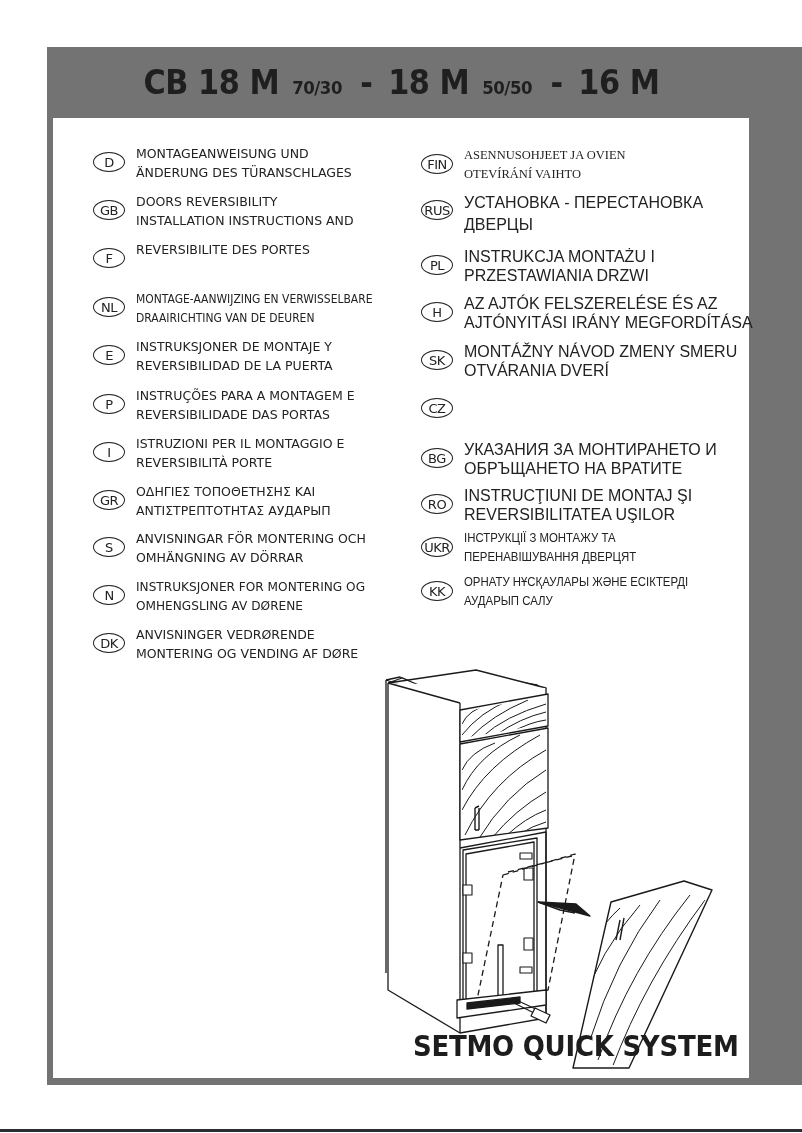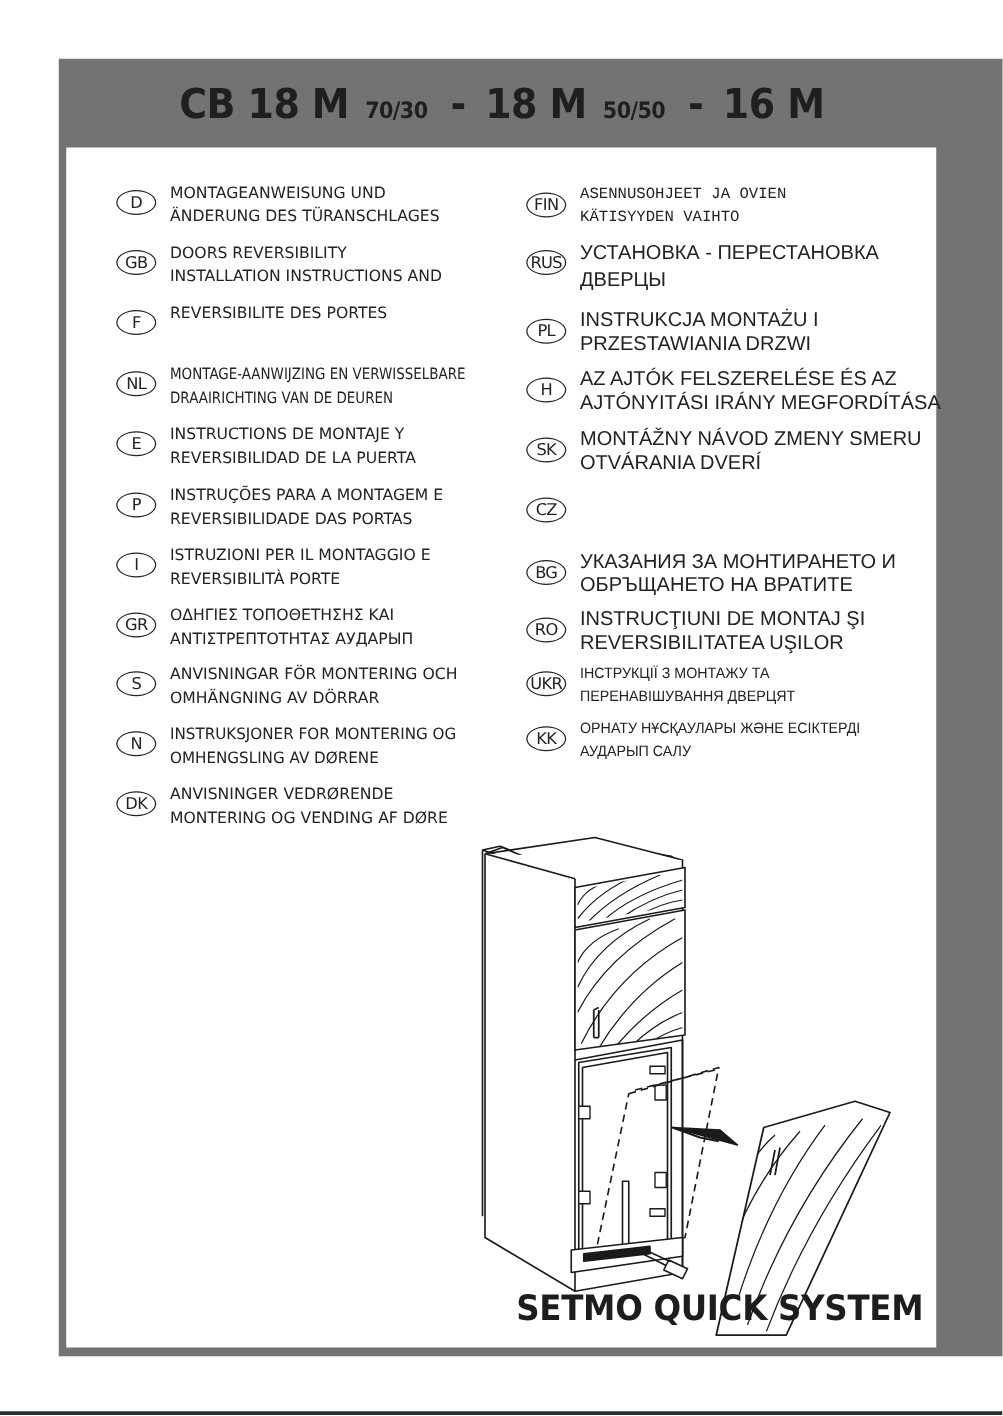--- a/index.html
+++ b/index.html
@@ -73,21 +73,21 @@
       <div class="lang" style="top:145px">
         <div class="badge">NL</div>
         <div class="ltext" style="transform:scaleX(0.86)">
             <div>MONTAGE-AANWIJZING EN VERWISSELBARE</div>
             <div>DRAAIRICHTING VAN DE DEUREN</div>
           </div>
       </div>
       <div class="lang" style="top:193px">
         <div class="badge">E</div>
         <div class="ltext">
-            <div>INSTRUCTIONS DE MONTAJE Y</div>
+            <div>INSTRUKSJONER DE MONTAJE Y</div>
             <div>REVERSIBILIDAD DE LA PUERTA</div>
           </div>
       </div>
       <div class="lang" style="top:242px">
         <div class="badge">P</div>
         <div class="ltext">
             <div>INSTRUÇÕES PARA A MONTAGEM E</div>
             <div>REVERSIBILIDADE DAS PORTAS</div>
           </div>
       </div>
@@ -124,23 +124,23 @@
         <div class="ltext">
             <div>ANVISNINGER VEDRØRENDE</div>
             <div>MONTERING OG VENDING AF DØRE</div>
           </div>
       </div>
     </div>
 
     <div class="col col-right">
       <div class="lang" style="top:2px">
         <div class="badge">FIN</div>
-        <div class="ltext" style="font-family:Liberation Mono, monospace;font-size:12.5px">
+        <div class="ltext" style="font-family:Liberation Serif, serif;font-size:12.5px">
             <div>ASENNUSOHJEET JA OVIEN</div>
-            <div>KÄTISYYDEN VAIHTO</div>
+            <div>OTEVÍRÁNÍ VAIHTO</div>
           </div>
       </div>
       <div class="lang" style="top:48px">
         <div class="badge">RUS</div>
         <div class="ltext" style="line-height:22px">
             <div>УСТАНОВКА - ПЕРЕСТАНОВКА</div>
             <div>ДВЕРЦЫ</div>
           </div>
       </div>
       <div class="lang" style="top:103px">

